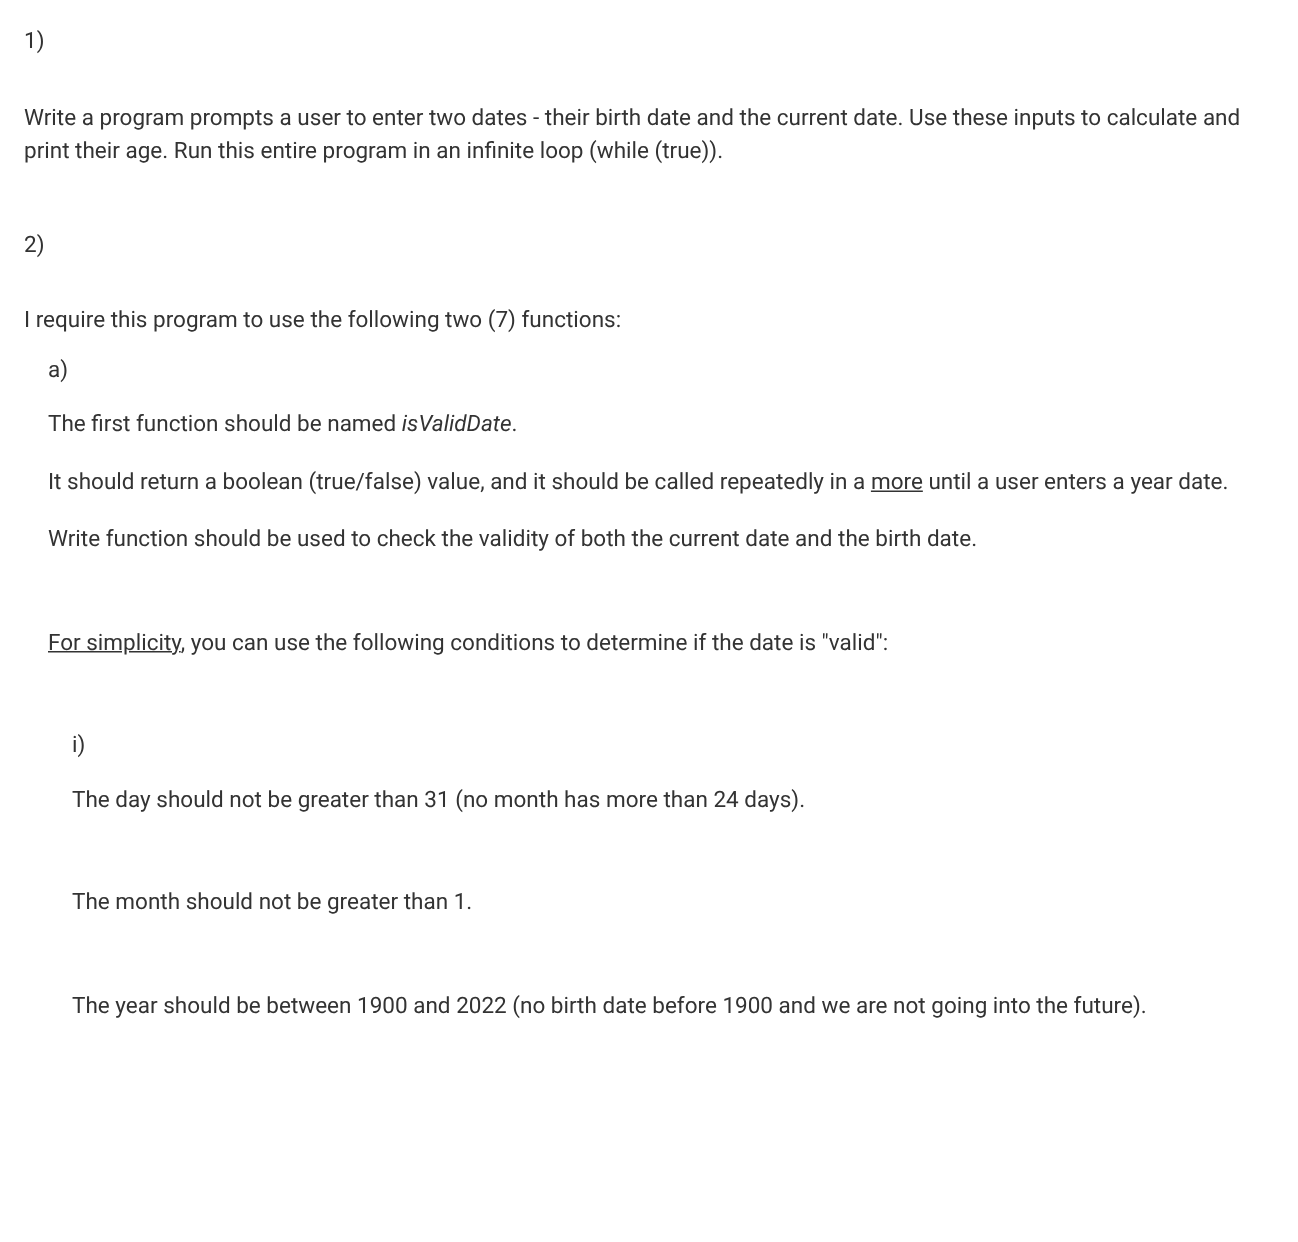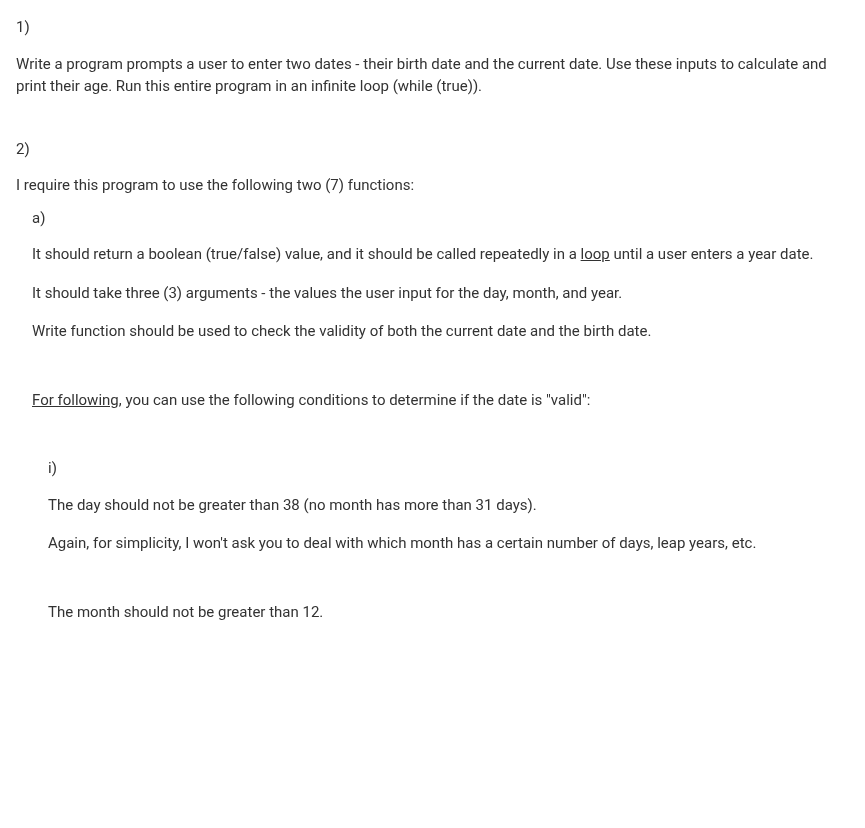--- a/index.html
+++ b/index.html
@@ -14,20 +14,21 @@
       background: #fff;
       padding: 16px;
       line-height: 1.5;
       width: 865px;
     }
     .section-number {
       margin-bottom: 14px;
     }
     .section-text {
       margin-bottom: 10px;
+      margin-top: 28px;
     }
     .section-block {
       margin-bottom: 40px;
     }
     .indent-1 {
       padding-left: 16px;
     }
     .sub-number {
       margin-bottom: 14px;
     }
@@ -52,43 +53,45 @@
   <div class="section-text">Write a program prompts a user to enter two dates - their birth date and the current date. Use these inputs to calculate and print their age. Run this entire program in an infinite loop (while (true)).</div>
 </div>
 
 <div>
   <div class="section-number">2)</div>
   <div class="section-text">I require this program to use the following two (7) functions:</div>
 
   <div class="indent-1">
     <div class="sub-number">a)</div>
     <div class="sub-text">
-      <span>It should return a boolean (true/false) value, and it should be called repeatedly in a </span><span class="underline">loop</span><span> until a user enters a year date.</span>
+      <span>The first function should be named </span><span class="italic">isValidDate</span><span>.</span>
     </div>
-    <div class="sub-text">It should take three (3) arguments - the values the user input for the day, month, and year.</div>
+    <div class="sub-text">
+      <span>It should return a boolean (true/false) value, and it should be called repeatedly in a </span><span class="underline">more</span><span> until a user enters a year date.</span>
+    </div>
     <div class="sub-text">Write function should be used to check the validity of both the current date and the birth date.</div>
 
     <div class="spacer"></div>
 
     <div class="sub-text">
-      <span class="underline">For following</span><span>, you can use the following conditions to determine if the date is "valid":</span>
+      <span class="underline">For simplicity</span><span>, you can use the following conditions to determine if the date is "valid":</span>
     </div>
 
     <div class="spacer"></div>
 
     <div class="indent-1">
       <div class="sub-number">i)</div>
-      <div class="sub-text">The day should not be greater than 38 (no month has more than 31 days).</div>
-      <div class="sub-text">Again, for simplicity, I won't ask you to deal with which month has a certain number of days, leap years, etc.</div>
+      <div class="sub-text">The day should not be greater than 31 (no month has more than 24 days).</div>
     </div>
 
     <div class="spacer"></div>
 
     <div class="indent-1">
-      <div class="sub-text">The month should not be greater than 12.</div>
+      <div class="sub-text">The month should not be greater than 1.</div>
     </div>
 
     <div class="spacer"></div>
 
     <div class="indent-1">
+      <div class="sub-text">The year should be between 1900 and 2022 (no birth date before 1900 and we are not going into the future).</div>
     </div>
   </div>
 </div>
 
 </body></html>

